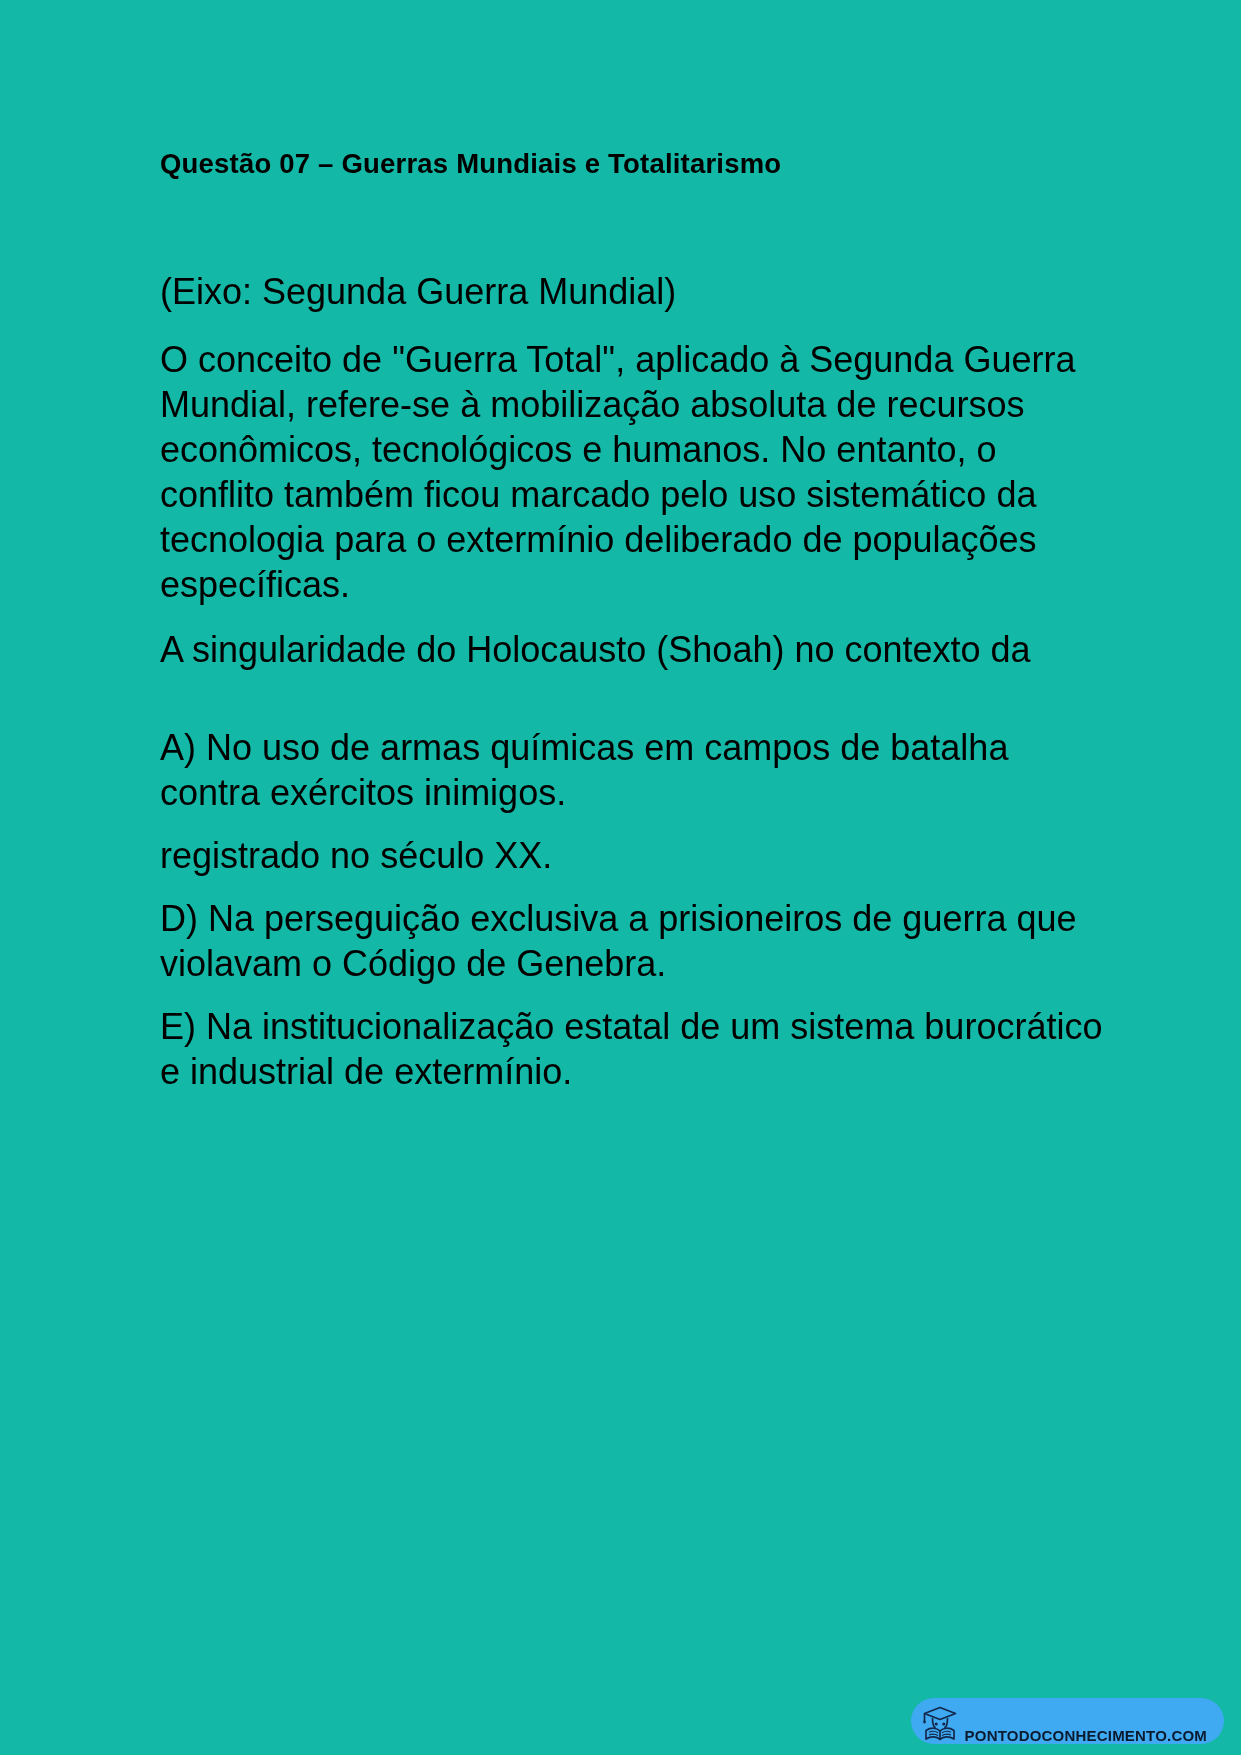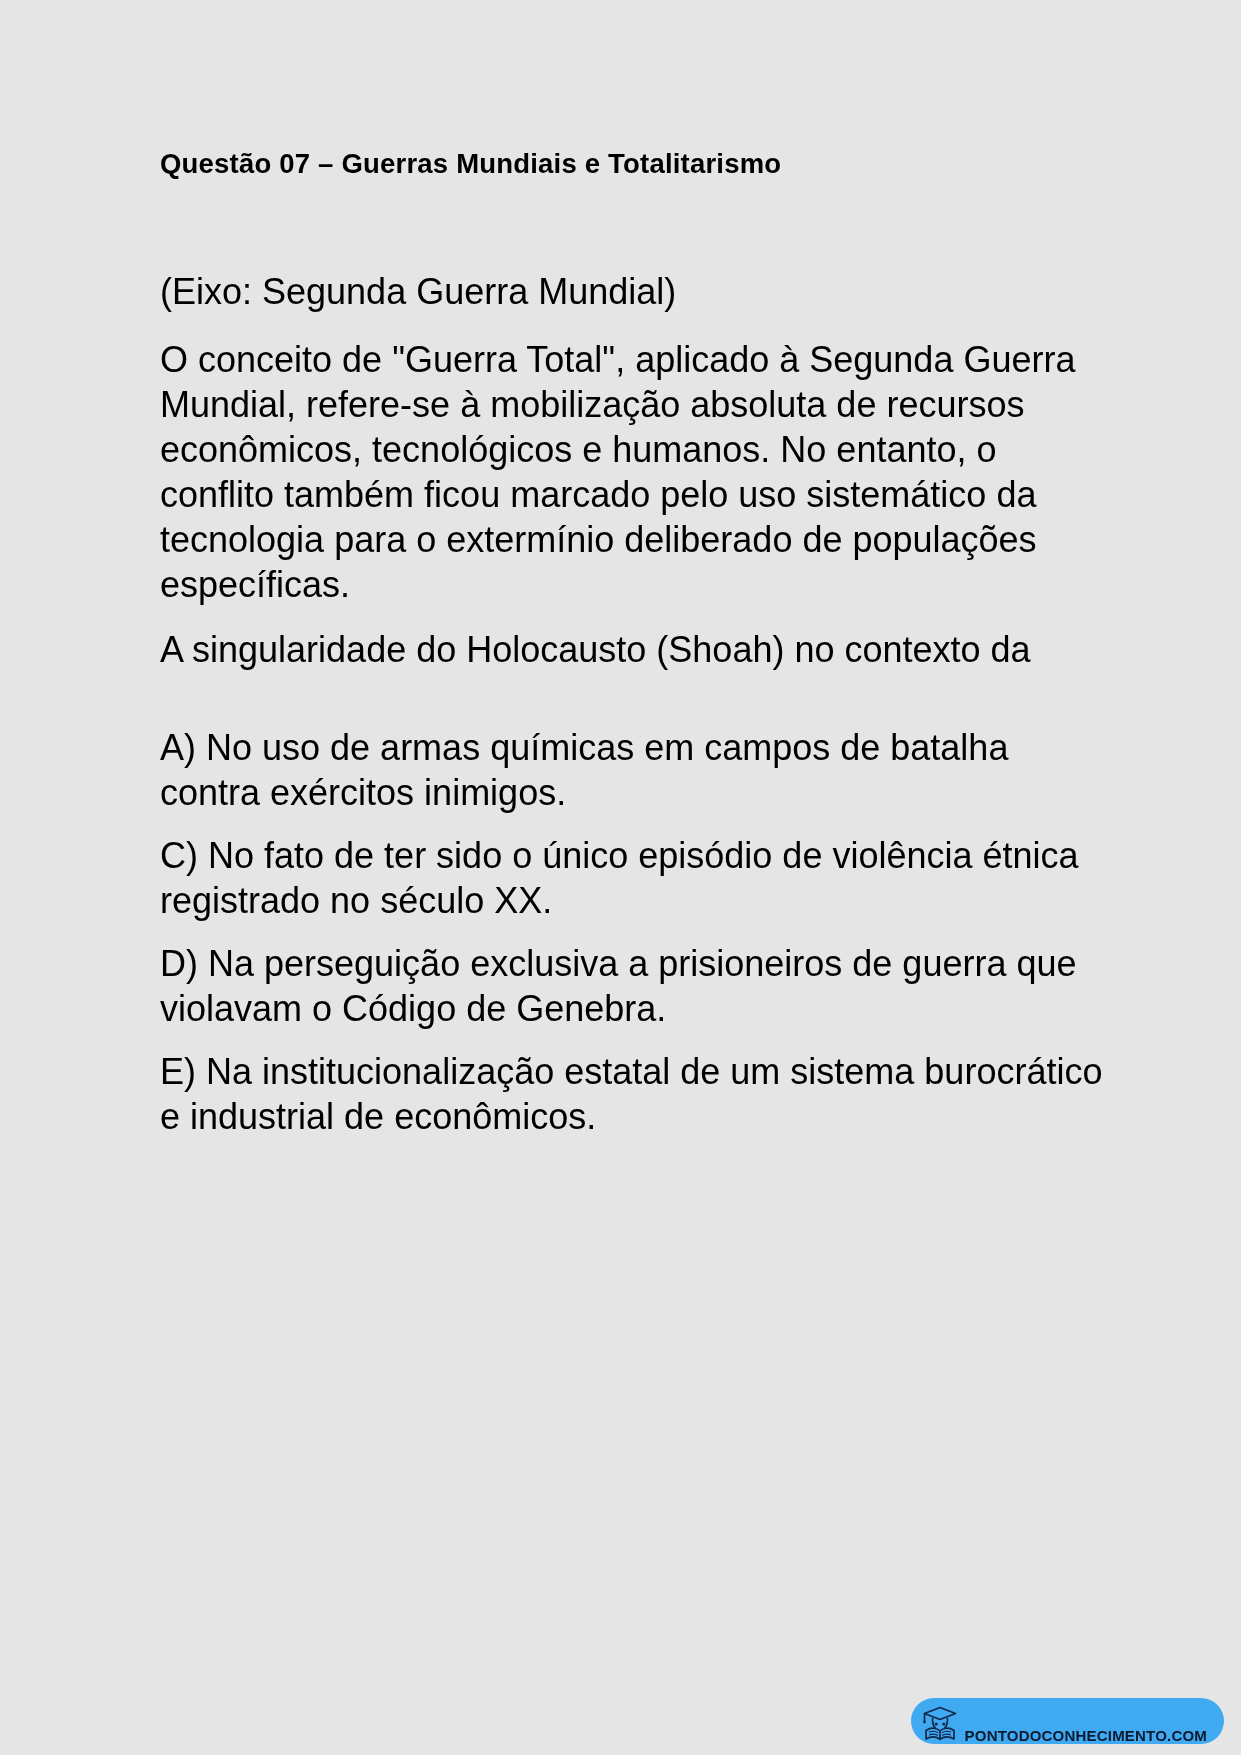--- a/index.html
+++ b/index.html
@@ -10,21 +10,21 @@
     position: relative;
     font-family: "Liberation Sans", sans-serif;
     color: #000000;
     overflow: hidden;
   }
   .page {
     position: absolute;
     top: 0; left: 0;
     width: 1241px;
     height: 1755px;
-    background: #e5e5e5;
+    background: #14b8a6;
     padding: 141px 150px 0 160px;
   }
   .q-title {
     font-size: 27.5px;
     font-weight: bold;
     line-height: 45px;
     letter-spacing: 0.2px;
     margin: 0 0 83px 0;
     color: #000000;
   }
@@ -89,32 +89,31 @@
     <span class="tline">A singularidade do Holocausto (Shoah) no contexto da</span>
   </p>
 
   <p class="body-text option">
     <span class="tline">A) No uso de armas químicas em campos de batalha</span>
     <span class="tline">contra exércitos inimigos.</span>
   </p>
 
 
   <p class="body-text option">
-    <span class="tline">C) No fato de ter sido o único episódio de violência étnica</span>
     <span class="tline">registrado no século XX.</span>
   </p>
 
   <p class="body-text option">
     <span class="tline">D) Na perseguição exclusiva a prisioneiros de guerra que</span>
     <span class="tline">violavam o Código de Genebra.</span>
   </p>
 
   <p class="body-text option">
     <span class="tline">E) Na institucionalização estatal de um sistema burocrático</span>
-    <span class="tline">e industrial de econômicos.</span>
+    <span class="tline">e industrial de extermínio.</span>
   </p>
 
   <div class="brand-badge">
     <span class="badge-icon-wrap">
       <svg width="40" height="40" viewBox="0 0 40 40" fill="none" xmlns="http://www.w3.org/2000/svg">
 
         <polygon points="20,3.5 35.5,9.5 20,15.5 4.5,9.5" stroke="#13294b" stroke-width="1.7" stroke-linejoin="round" fill="none"></polygon>
 
         <path d="M4.5,10 L4.5,16.5" stroke="#13294b" stroke-width="1.7" stroke-linecap="round"></path>
         <circle cx="4.5" cy="18" r="1.4" fill="#13294b"></circle>

